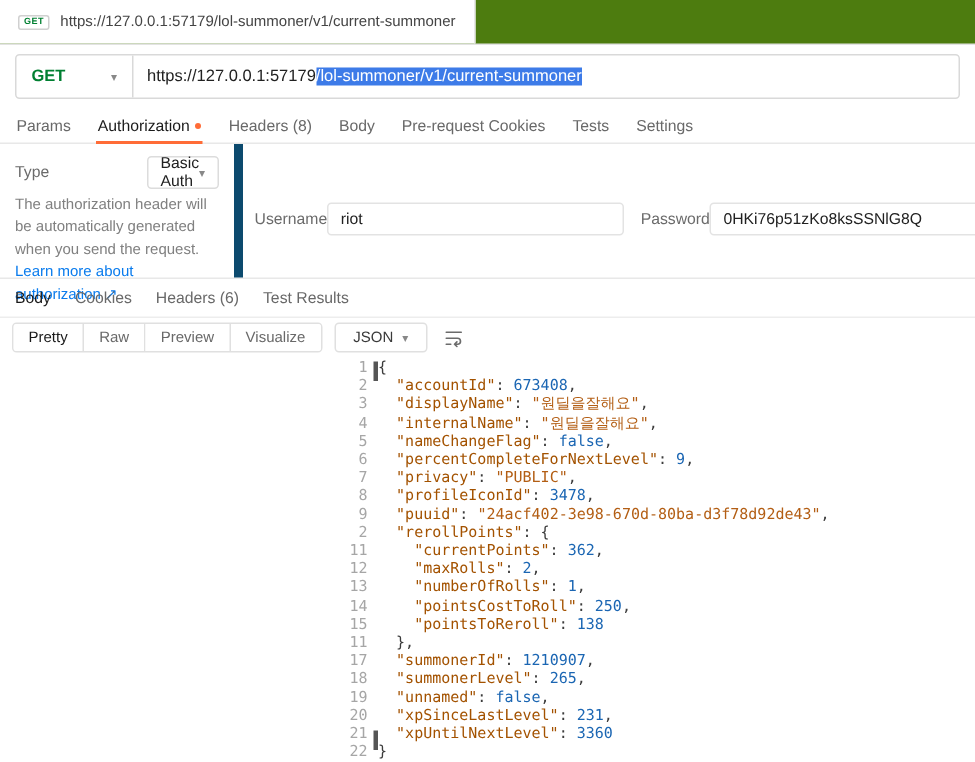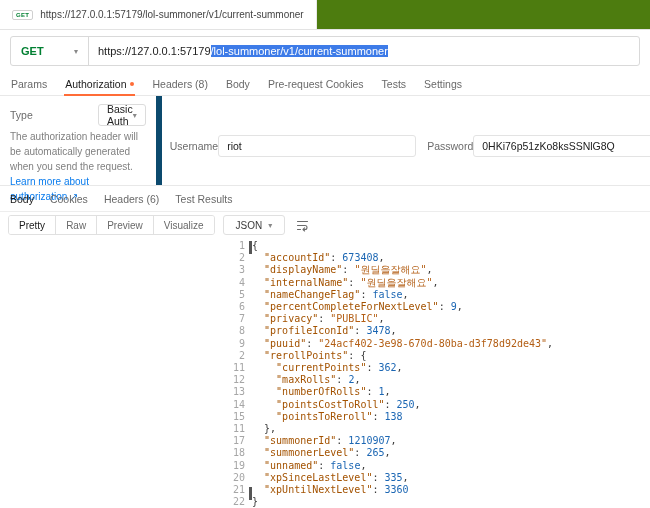--- a/index.html
+++ b/index.html
@@ -197,19 +197,19 @@
         <div class="code-line"><span class="ln">2</span><span class="lc"><span class="tk-punc">  </span><span class="tk-key">"rerollPoints"</span><span class="tk-punc">:</span><span class="tk-punc"> {</span></span></div>
         <div class="code-line"><span class="ln">11</span><span class="lc"><span class="tk-punc">    </span><span class="tk-key">"currentPoints"</span><span class="tk-punc">:</span><span class="tk-punc"> </span><span class="tk-num">362</span><span class="tk-punc">,</span></span></div>
         <div class="code-line"><span class="ln">12</span><span class="lc"><span class="tk-punc">    </span><span class="tk-key">"maxRolls"</span><span class="tk-punc">:</span><span class="tk-punc"> </span><span class="tk-num">2</span><span class="tk-punc">,</span></span></div>
         <div class="code-line"><span class="ln">13</span><span class="lc"><span class="tk-punc">    </span><span class="tk-key">"numberOfRolls"</span><span class="tk-punc">:</span><span class="tk-punc"> </span><span class="tk-num">1</span><span class="tk-punc">,</span></span></div>
         <div class="code-line"><span class="ln">14</span><span class="lc"><span class="tk-punc">    </span><span class="tk-key">"pointsCostToRoll"</span><span class="tk-punc">:</span><span class="tk-punc"> </span><span class="tk-num">250</span><span class="tk-punc">,</span></span></div>
         <div class="code-line"><span class="ln">15</span><span class="lc"><span class="tk-punc">    </span><span class="tk-key">"pointsToReroll"</span><span class="tk-punc">:</span><span class="tk-punc"> </span><span class="tk-num">138</span></span></div>
         <div class="code-line"><span class="ln">11</span><span class="lc"><span class="tk-punc">  },</span></span></div>
         <div class="code-line"><span class="ln">17</span><span class="lc"><span class="tk-punc">  </span><span class="tk-key">"summonerId"</span><span class="tk-punc">:</span><span class="tk-punc"> </span><span class="tk-num">1210907</span><span class="tk-punc">,</span></span></div>
         <div class="code-line"><span class="ln">18</span><span class="lc"><span class="tk-punc">  </span><span class="tk-key">"summonerLevel"</span><span class="tk-punc">:</span><span class="tk-punc"> </span><span class="tk-num">265</span><span class="tk-punc">,</span></span></div>
         <div class="code-line"><span class="ln">19</span><span class="lc"><span class="tk-punc">  </span><span class="tk-key">"unnamed"</span><span class="tk-punc">:</span><span class="tk-punc"> </span><span class="tk-bool">false</span><span class="tk-punc">,</span></span></div>
-        <div class="code-line"><span class="ln">20</span><span class="lc"><span class="tk-punc">  </span><span class="tk-key">"xpSinceLastLevel"</span><span class="tk-punc">:</span><span class="tk-punc"> </span><span class="tk-num">335</span><span class="tk-punc">,</span></span></div>
+        <div class="code-line"><span class="ln">20</span><span class="lc"><span class="tk-punc">  </span><span class="tk-key">"xpSinceLastLevel"</span><span class="tk-punc">:</span><span class="tk-punc"> </span><span class="tk-num">231</span><span class="tk-punc">,</span></span></div>
         <div class="code-line"><span class="ln">21</span><span class="lc"><span class="tk-punc">  </span><span class="tk-key">"xpUntilNextLevel"</span><span class="tk-punc">:</span><span class="tk-punc"> </span><span class="tk-num">3360</span></span></div>
         <div class="code-line"><span class="ln">22</span><span class="lc"><span class="tk-punc">}</span></span></div>
       </div>
   </div>
 
 </div>
 
 </body></html>

